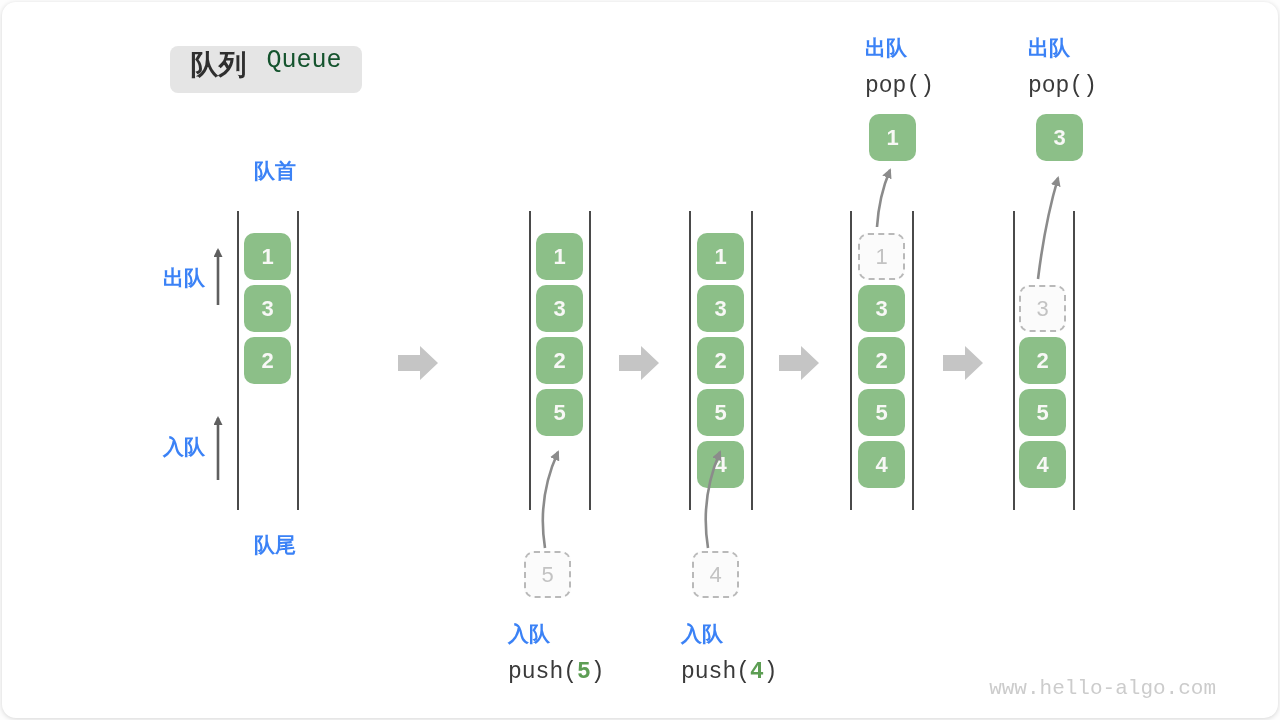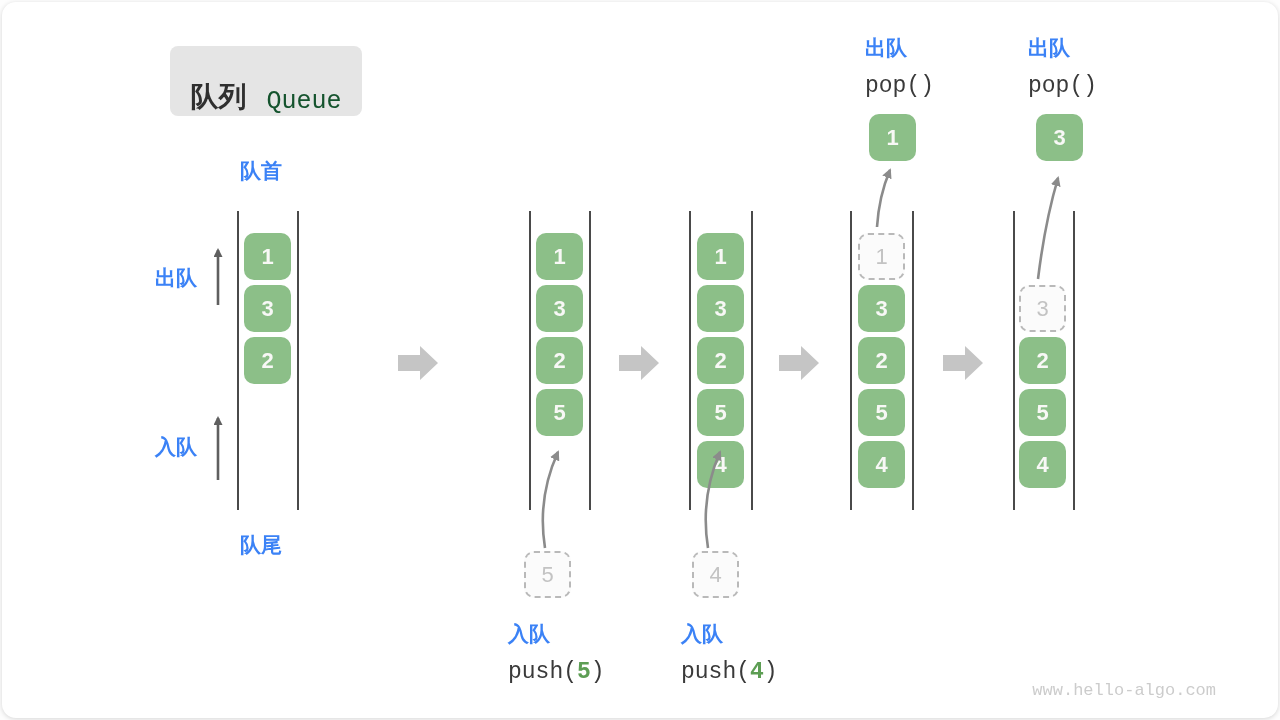--- a/index.html
+++ b/index.html
@@ -4,23 +4,23 @@
 <style>
   * { margin: 0; padding: 0; box-sizing: border-box; }
   html, body { width: 1280px; height: 720px; background: #ffffff; font-family: "Liberation Sans", sans-serif; }
   .canvas { position: absolute; inset: 0; width: 1280px; height: 720px; overflow: hidden; background: #fdfdfd; }
   .card {
     position: absolute; inset: 2px; background: #ffffff; border-radius: 14px;
     box-shadow: 0 1px 5px rgba(0,0,0,0.16);
   }
   
   .badge {
-    position: absolute; left: 170px; top: 46px; width: 192px; height: 70px;
+    position: absolute; left: 170px; top: 46px; width: 192px; height: 47px;
     background: #e5e5e5; border-radius: 8px;
-    display: flex; align-items: flex-end; justify-content: center; gap: 20px;
+    display: flex; align-items: flex-start; justify-content: center; gap: 20px;
   }
   .badge .zh { font-size: 28px; font-weight: bold; color: #2f2f2f; }
   .badge .en { font-size: 25px; color: #14532d; font-family: "Liberation Mono", monospace; }
 
   .cjk { font-weight: bold; color: #3b82f6; font-size: 21px; }
   .mono { font-family: "Liberation Mono", monospace; color: #3a3a3a; font-size: 23px; }
 
   
   .wall { position: absolute; width: 2px; height: 299px; top: 211px; background: #4a4a4a; }
 
@@ -31,29 +31,29 @@
     display: flex; align-items: center; justify-content: center;
   }
   
   .dash {
     position: absolute; width: 47px; height: 47px; border-radius: 10px;
     background: #fbfbfb; border: 2px dashed #b9b9b9; color: #c3c3c3;
     font-size: 22px; font-weight: normal;
     display: flex; align-items: center; justify-content: center;
   }
 
-  .label { position: absolute; text-align: left; }
+  .label { position: absolute; text-align: right; }
   .oplabel { position: absolute; line-height: 1.55; }
   .oplabel .zh { display: block; }
   .oplabel .code { display: block; margin-top: 4px; }
   .arg-green { color: #5d9e54; font-weight: bold; }
 
   .watermark {
     position: absolute; right: 64px; bottom: 20px;
-    font-family: "Liberation Mono", monospace; font-size: 17px; color: #cccccc;
+    font-family: "Liberation Mono", monospace; font-size: 21px; color: #cccccc;
   }
   svg.overlay { position: absolute; inset: 0; pointer-events: none; }
 </style>
 </head>
 <body>
 
 <div class="canvas">
   <div class="card"></div>
 
   <div class="badge">

